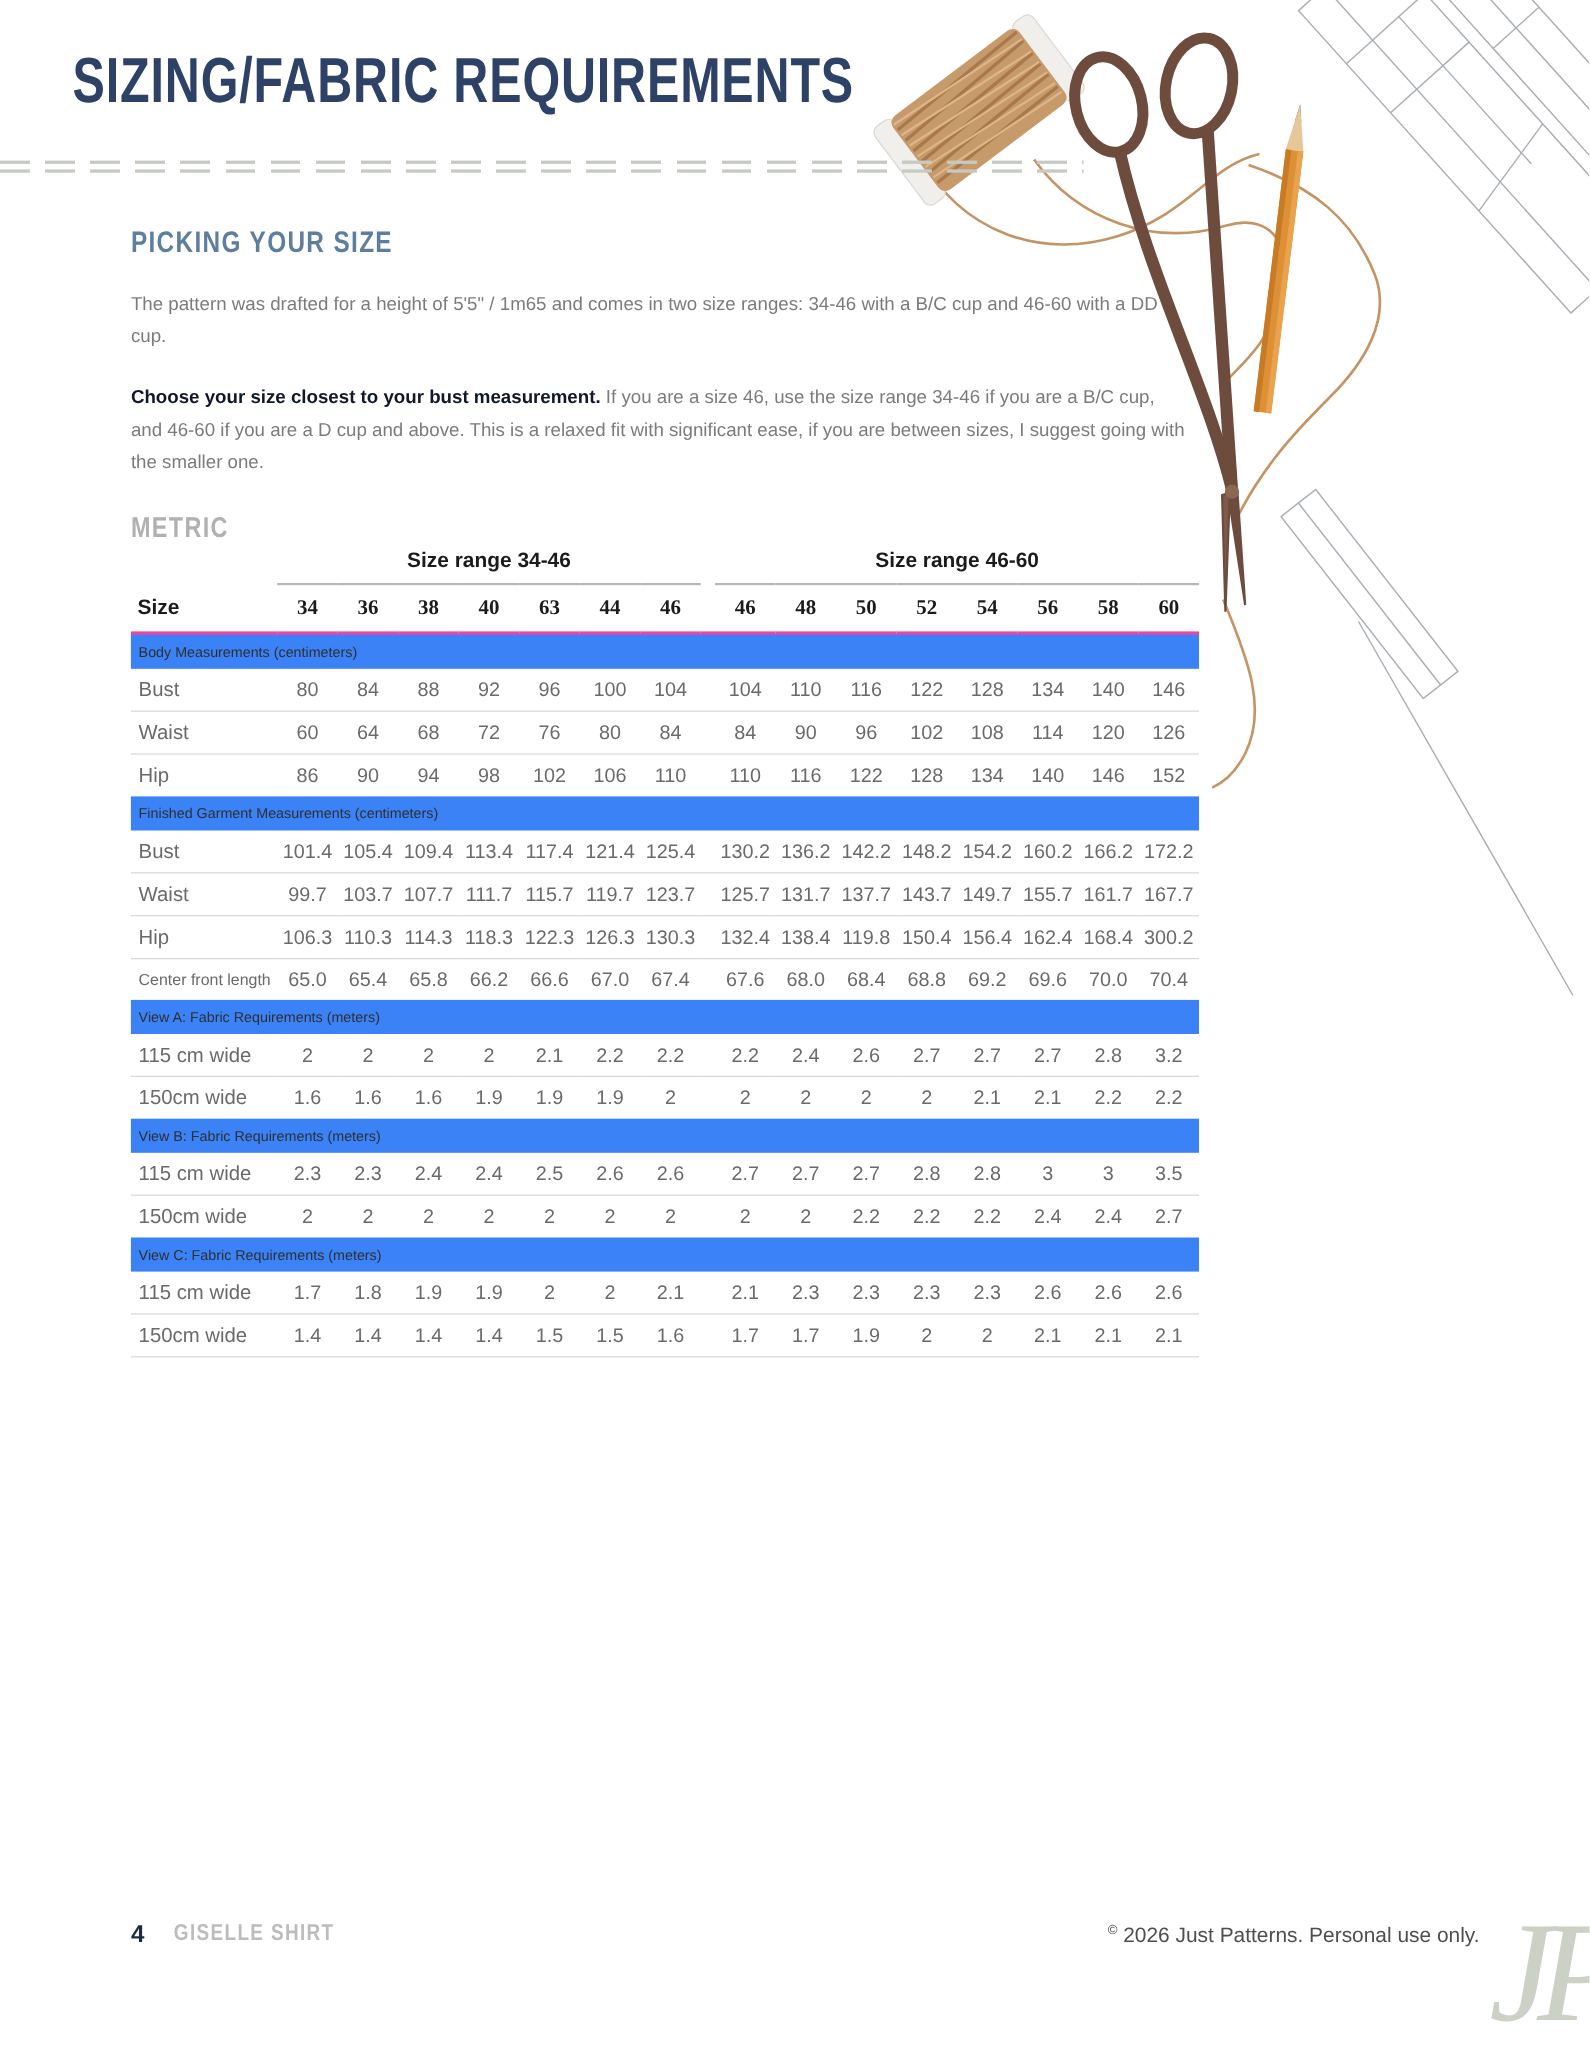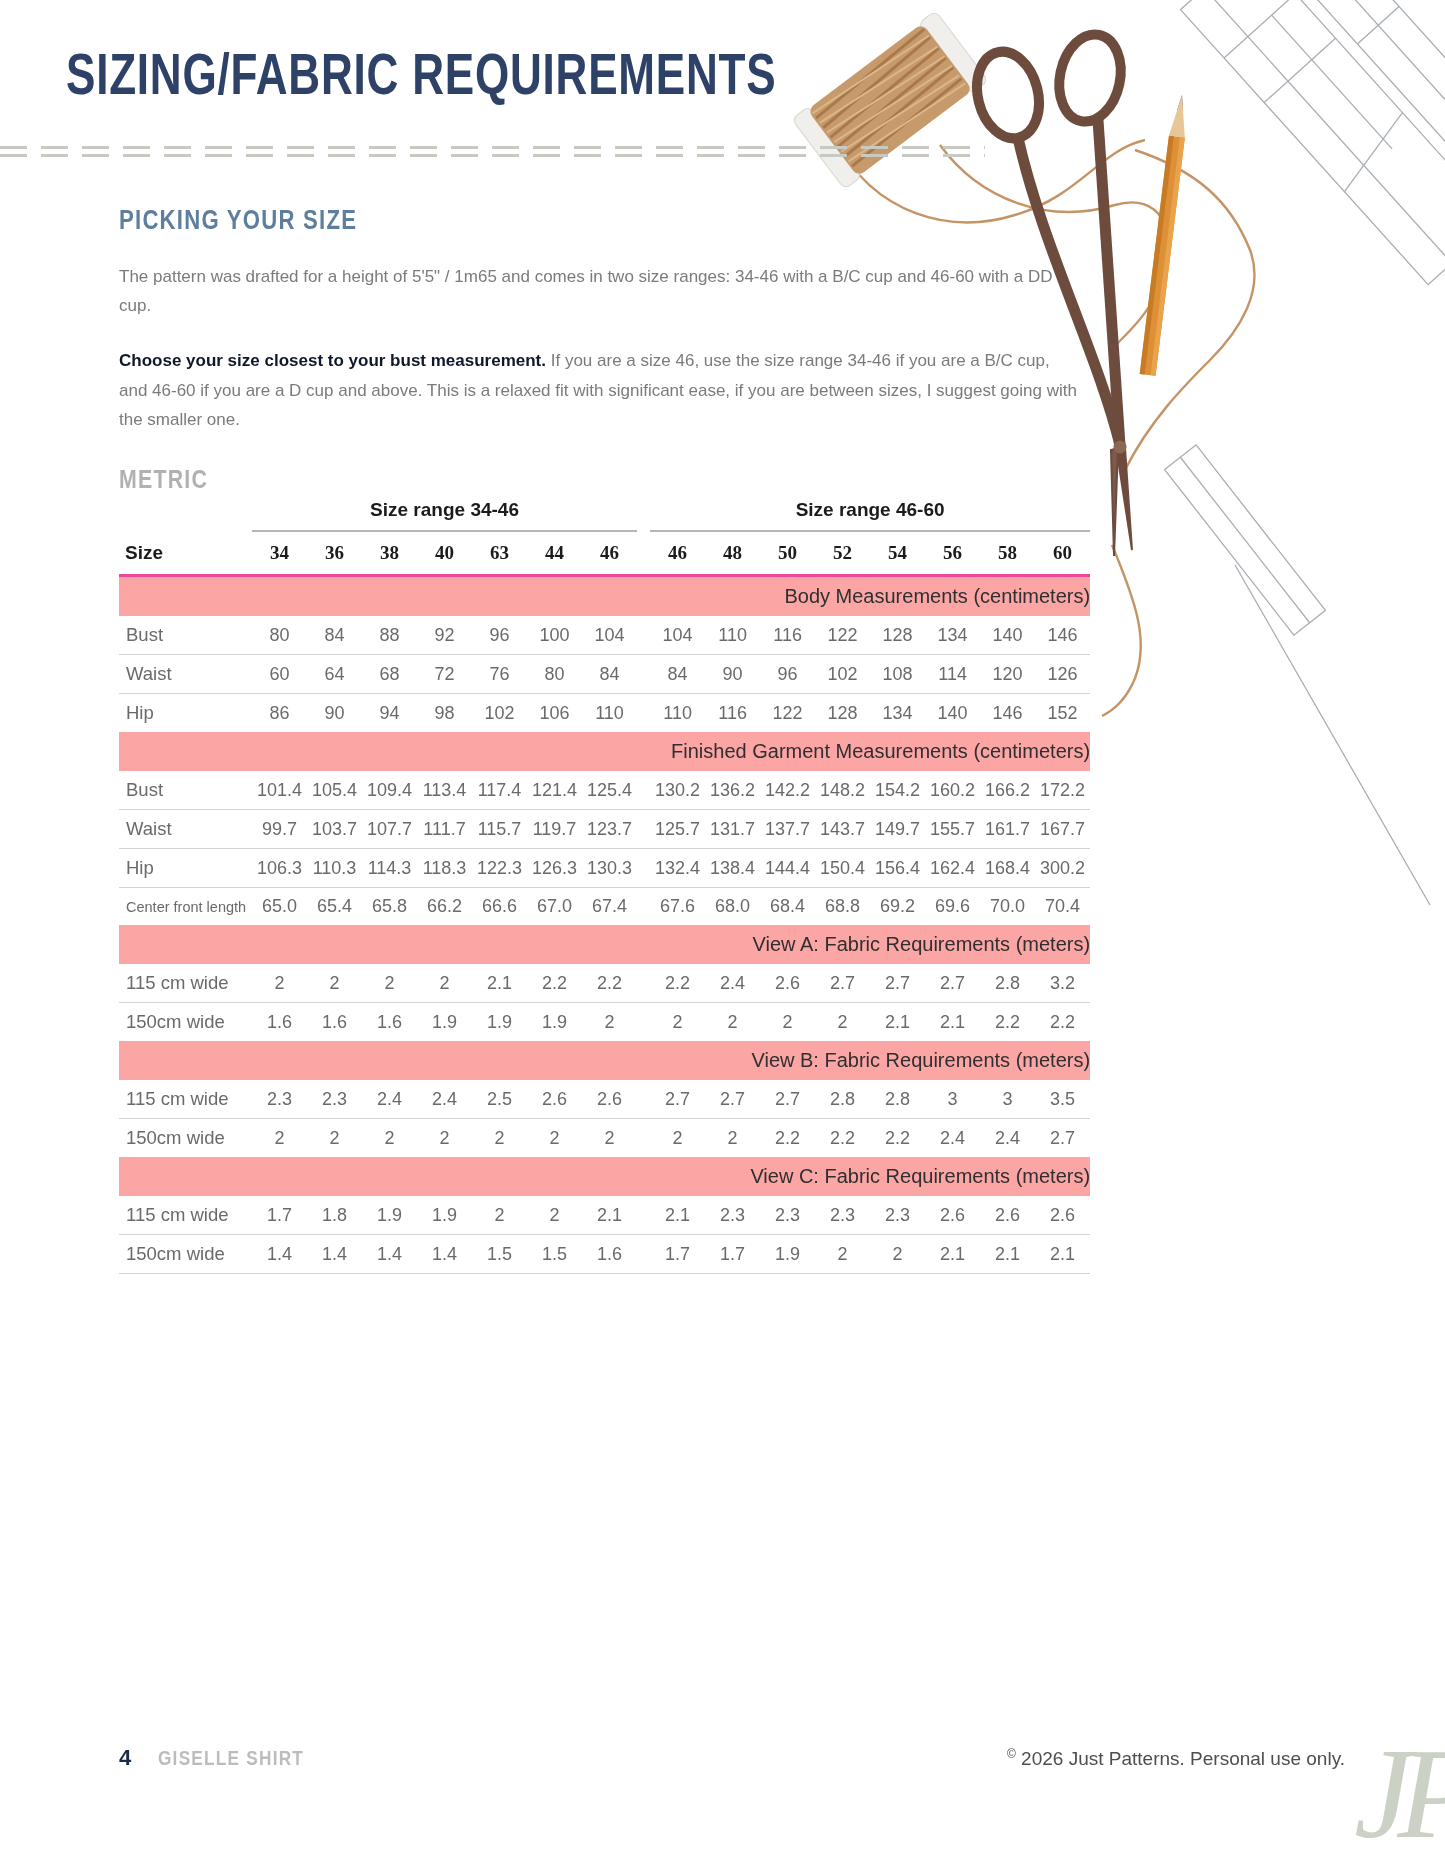--- a/index.html
+++ b/index.html
@@ -53,22 +53,22 @@
   tr.range-row th.range {
     font-size:19px; font-weight:bold; color:#1b1b1b; text-align:center;
     padding:4px 0 9px 0; border-bottom:2px solid #b7b7b7;
   }
   tr.size-row th, tr.size-row td { border-bottom:3px solid #ec4899; }
   tr.size-row th { font-size:19px; font-weight:bold; color:#1b1b1b; padding:10px 0 10px 0; }
   tr.size-row th.size-lbl { text-align:left; padding-left:6px; }
   tr.size-row th.num { text-align:center;font-family:Liberation Serif, serif; }
 
   tr.section-row td {
-    background:#fca5a5; color:#2f2f2f; font-size:20px;
-    padding:8px 0 8px 7px; text-align:right;
+    background:#3b82f6; color:#2f2f2f; font-size:13px;
+    padding:8px 0 8px 7px; text-align:left;
   }
   tr.data-row td { font-size:18px; color:#6a6a6a; padding:8px 0; text-align:center; }
   tr.data-row td.lbl { text-align:left; padding-left:7px; font-size:18.5px; }
   tr.data-row td.lbl.small { font-size:14.5px; }
   tr.data-row.lined td { border-bottom:1px solid #d3d3d3; }
 
   
   .footer { position:absolute; left:119px; top:1745px; }
   .pageno { font-size:22px; font-weight:bold; color:#1c2b45; vertical-align:middle; }
   .docname {
@@ -311,21 +311,21 @@
             <td class="num">106.3</td>
             <td class="num">110.3</td>
             <td class="num">114.3</td>
             <td class="num">118.3</td>
             <td class="num">122.3</td>
             <td class="num">126.3</td>
             <td class="num">130.3</td>
             <td></td>
             <td class="num">132.4</td>
             <td class="num">138.4</td>
-            <td class="num">144.4</td>
+            <td class="num">119.8</td>
             <td class="num">150.4</td>
             <td class="num">156.4</td>
             <td class="num">162.4</td>
             <td class="num">168.4</td>
             <td class="num">300.2</td>
           </tr>
           <tr class="data-row">
             <td class="lbl small">Center front length</td>
             <td class="num">65.0</td>
             <td class="num">65.4</td>

